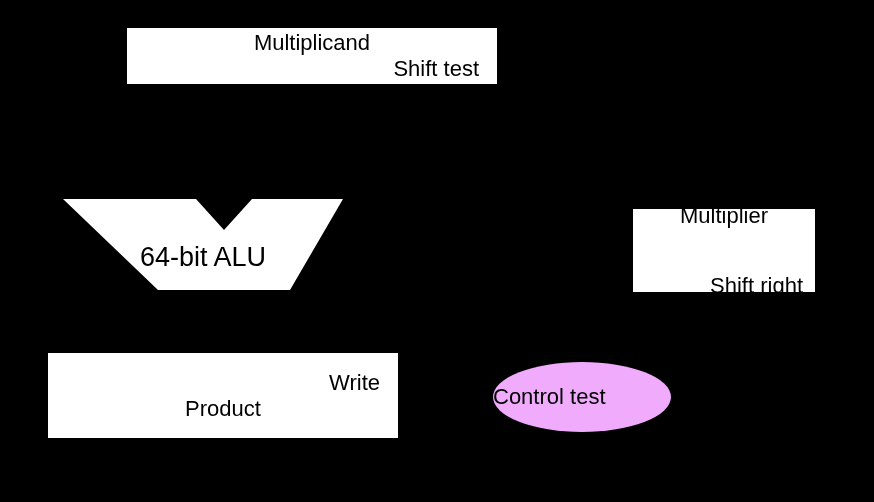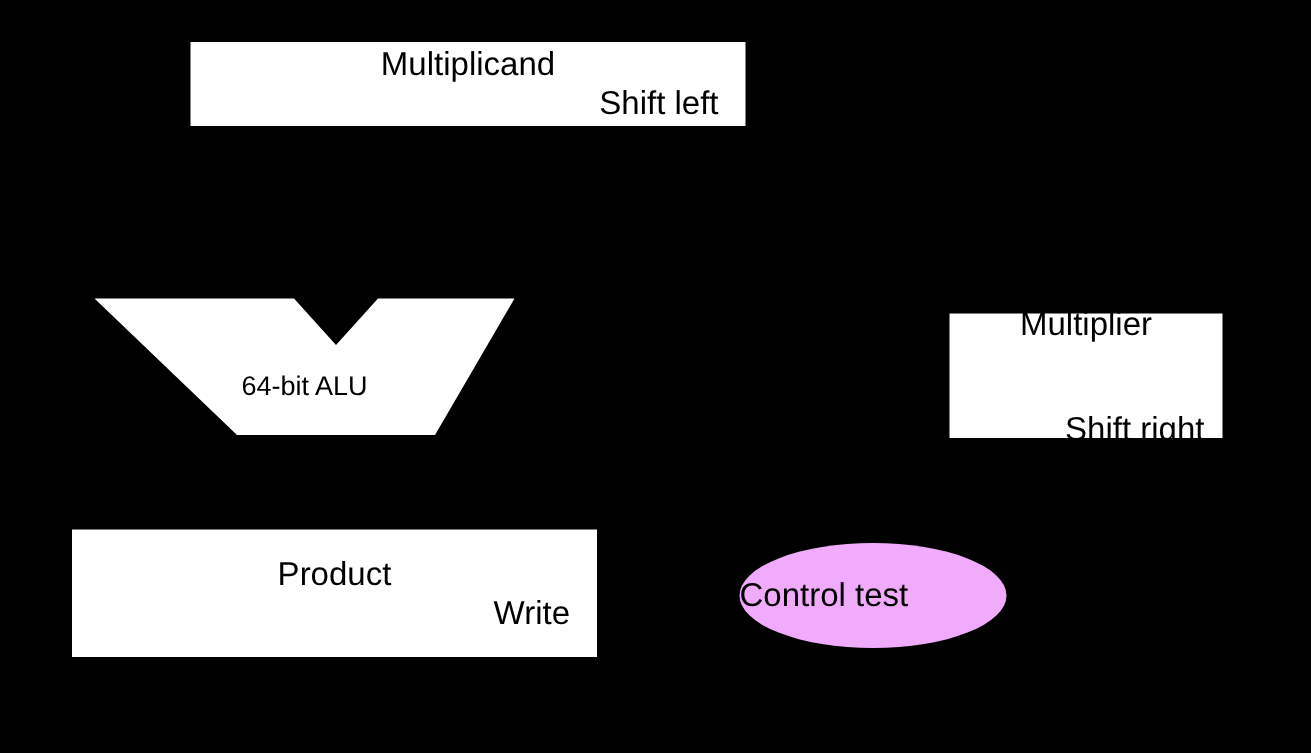--- a/index.html
+++ b/index.html
@@ -56,21 +56,21 @@
     position: absolute;
     left: 0;
     top: 0;
     width: 280px;
     height: 96px;
     display: flex;
     align-items: center;
     justify-content: center;
     padding-top: 28px;
     box-sizing: border-box;
-    font-size: 18px;
+    font-size: 27px;
     color: #000000;
     pointer-events: none;
   }
 
   
   #multiplier-box {
     left: 633px;
     top: 209px;
     width: 182px;
     height: 83px;
@@ -105,37 +105,37 @@
   }
   #control-test-ellipse .line { font-size: 22px; }
 </style>
 </head>
 <body>
 
 <div id="canvas">
 
   <div class="node rect-node" id="multiplicand-box">
     <div class="line line-center">Multiplicand</div>
-    <div class="line line-right">Shift left</div>
+    <div class="line line-right">Shift test</div>
   </div>
 
   <div class="node" id="alu-node">
     <svg viewBox="0 0 280 96" xmlns="http://www.w3.org/2000/svg">
       <polygon points="0,3 133,3 161,34 189,3 280,3 227,94 95,94" fill="#ffffff"></polygon>
     </svg>
     <div id="alu-label" class="line">64-bit ALU</div>
   </div>
 
   <div class="node rect-node" id="multiplier-box">
     <div class="line line-center">Multiplier</div>
     <div class="line line-right">Shift right</div>
   </div>
 
   <div class="node rect-node" id="product-box">
+    <div class="line line-right">Write</div>
     <div class="line line-center">Product</div>
-    <div class="line line-right">Write</div>
   </div>
 
   <div class="node" id="control-test-ellipse">
     <div class="line">Control test</div>
   </div>
 
 </div>
 
 </body></html>

